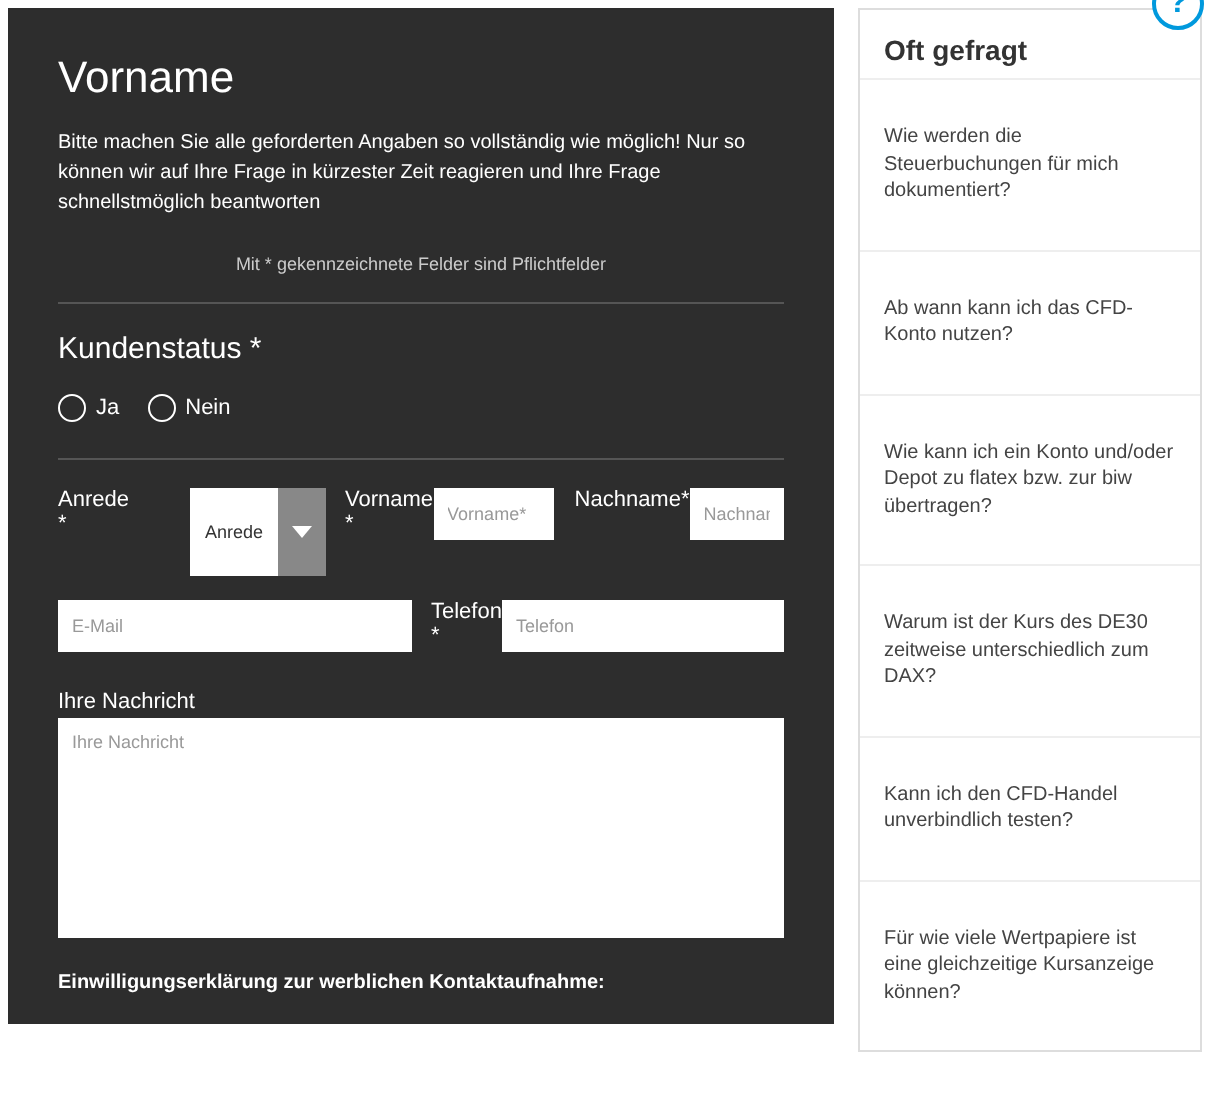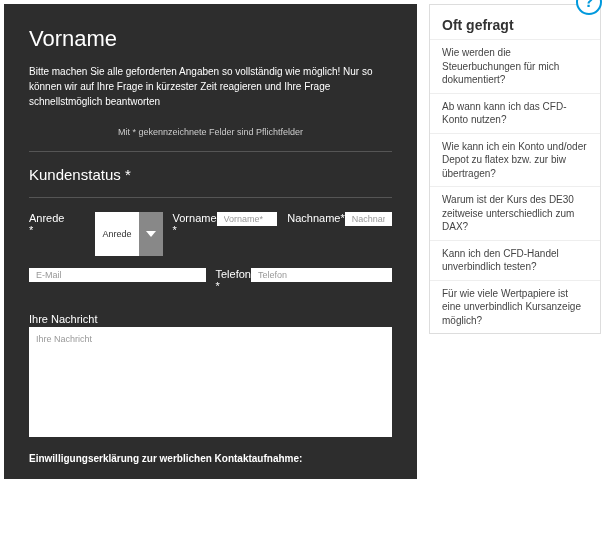--- a/index.html
+++ b/index.html
@@ -101,21 +101,21 @@
       width: 24px;
       background: #888;
       display: flex;
       align-items: center;
       justify-content: center;
     }
     .select-arrow svg { width: 10px; height: 6px; }
     .text-input {
       background: #fff;
       border: none;
-      height: 14px;
+      height: 26px;
       font-size: 9px;
       padding: 0 7px;
       color: #333;
       width: 100%;
     }
     .text-input::placeholder { color: #999; }
     .textarea-input {
       background: #fff;
       border: none;
       width: 100%;
@@ -159,38 +159,48 @@
       font-size: 14px;
       font-weight: bold;
       padding: 12px 12px 6px 12px;
       color: #333;
     }
     .faq-list {
       list-style: none;
     }
     .faq-item {
       border-top: 1px solid #eee;
-      padding: 6px 12px;
+      padding: 22px 12px;
       font-size: 10px;
       line-height: 1.35;
       color: #444;
       cursor: pointer;
     }
   </style>
 </head>
 <body>
 
 <div class="main-container">
   <div class="contact-form">
     <h1 class="page-title">Vorname</h1>
     <p class="intro-text">Bitte machen Sie alle geforderten Angaben so vollständig wie möglich! Nur so können wir auf Ihre Frage in kürzester Zeit reagieren und Ihre Frage schnellstmöglich beantworten</p>
     <p class="required-note">Mit * gekennzeichnete Felder sind Pflichtfelder</p>
     <hr class="divider">
 
     <h2 class="section-heading">Kundenstatus *</h2>
+    <div class="radio-group">
+      <div class="radio-item">
+        <span class="radio-circle"></span>
+        <span class="radio-label">Ja</span>
+      </div>
+      <div class="radio-item">
+        <span class="radio-circle"></span>
+        <span class="radio-label">Nein</span>
+      </div>
+    </div>
     <hr class="divider">
 
     <div class="form-row">
       <div class="form-group third">
         <label class="form-label">Anrede *</label>
         <div class="select-wrap">
           <div class="select-text">Anrede</div>
           <div class="select-arrow">
             <svg viewBox="0 0 10 6">
                 <path d="M0 0 L5 6 L10 0" fill="#fff"></path>
@@ -228,16 +238,16 @@
 
   <div class="sidebar">
     <div class="help-icon">?</div>
     <h3 class="sidebar-title">Oft gefragt</h3>
     <ul class="faq-list">
       <li class="faq-item">Wie werden die Steuerbuchungen für mich dokumentiert?</li>
       <li class="faq-item">Ab wann kann ich das CFD-Konto nutzen?</li>
       <li class="faq-item">Wie kann ich ein Konto und/oder Depot zu flatex bzw. zur biw übertragen?</li>
       <li class="faq-item">Warum ist der Kurs des DE30 zeitweise unterschiedlich zum DAX?</li>
       <li class="faq-item">Kann ich den CFD-Handel unverbindlich testen?</li>
-      <li class="faq-item">Für wie viele Wertpapiere ist eine unverbindlich Kursanzeige möglich?</li>
+      <li class="faq-item">Für wie viele Wertpapiere ist eine gleichzeitige Kursanzeige können?</li>
     </ul>
   </div>
 </div>
 
 </body></html>

